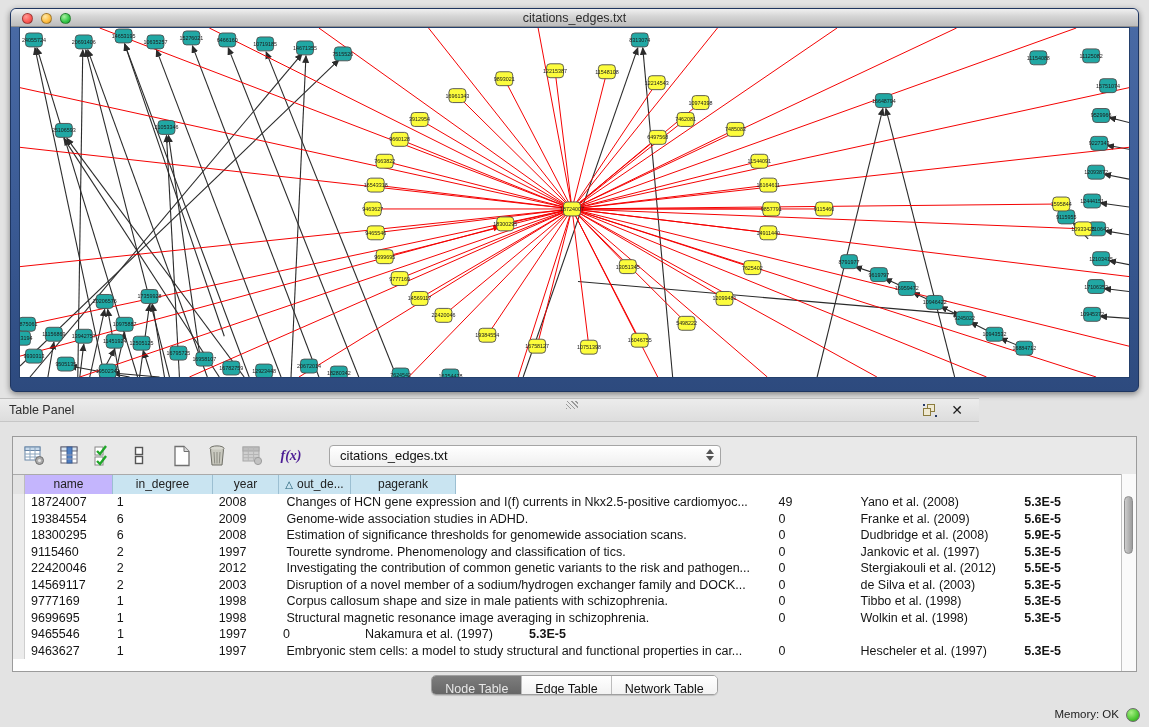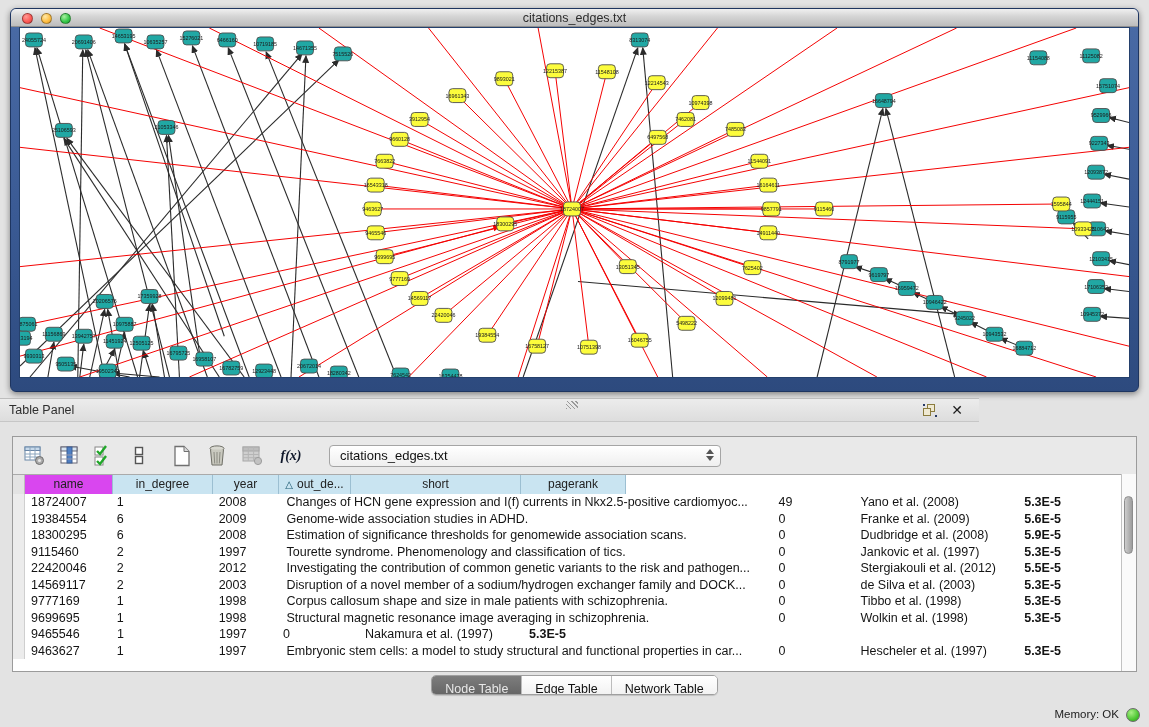--- a/index.html
+++ b/index.html
@@ -33,35 +33,35 @@
   #float-icon .sq1 { position:absolute; left:4px; top:0; width:8px; height:8px; border:1.4px solid #8b7c3e; background:#efe9d2; }
   #float-icon .sq2 { position:absolute; left:0; top:4px; width:8px; height:8px; border:1.4px solid #8b7c3e; background:#efe9d2; }
   #float-icon .dot { position:absolute; width:2px; height:2px; background:#273a66; }
   #close-icon { position:absolute; right:16px; top:3px; font-size:14px; font-weight:bold; color:#1c1c1c; line-height:16px; }
 
   #inner-panel { position:absolute; left:12px; top:436px; width:1125px; height:236px;
     background:#fff; border:1px solid #9b9b9b; }
   #toolbar { position:absolute; left:0; top:0; right:0; height:37px; background:#e9e9e9;
     display:flex; align-items:center; padding-left:10px; gap:13px; }
   .tool { width:22px; height:22px; display:flex; align-items:center; justify-content:center; }
-  #fx-label { font-family:"Liberation Serif","DejaVu Serif",serif; font-style:italic; font-size:14px; color:#0f172a; font-weight:bold; }
+  #fx-label { font-family:"Liberation Serif","DejaVu Serif",serif; font-style:italic; font-size:14px; color:#4c1d95; font-weight:bold; }
   #table-select { width:392px; height:22px; margin-left:10px; border:1px solid #a5a5a5; border-radius:4px;
     background:linear-gradient(180deg,#ffffff,#efefef); position:relative; font-size:13px; color:#111;
     line-height:20px; padding-left:10px; box-shadow:inset 0 1px 0 #fff; }
   #table-select .arrows { position:absolute; right:6px; top:3px; display:flex; flex-direction:column; gap:2px; }
   #table-select .arrows i { width:0; height:0; border-left:4px solid transparent; border-right:4px solid transparent; display:block; }
   #table-select .arrows .up { border-bottom:5px solid #555; }
   #table-select .arrows .dn { border-top:5px solid #555; }
 
   #thead { position:absolute; left:0; top:37px; right:15px; height:20px; display:flex;
     border-top:1px solid #aaa; }
   .hc { height:20px; font-size:12px; color:#222; text-align:center; line-height:19px;
     background:#c9e4f1; border-right:1px solid #9cbfd2; border-bottom:1px solid #9cbfd2; overflow:hidden; white-space:nowrap; }
   .hc.gray { background:#e3e3e3; border-right:1px solid #bdbdbd; border-bottom:1px solid #bdbdbd; }
-  .hc.namecell { background:#d946ef; }
+  .hc.namecell { background:#c4b5fd; }
   .sort-tri { color:#18566e; font-size:10px; margin-right:4px; }
   .c0{width:12px;} .c1{width:88px;} .c2{width:100px;} .c3{width:66px;} .c4{width:497px;}
   .c5{width:72px;} .c6{width:170px;} .c7{width:105px;}
 
   #tbody { position:absolute; left:0; top:57px; right:15px; bottom:0; overflow:hidden; background:#fff; }
   .trow { display:flex; height:16.5px; }
   .td { font-size:12.5px; color:#141414; white-space:nowrap; overflow:hidden; line-height:16px; }
   .td.c0 { background:#ececec; border-right:1px solid #cfcfcf; }
   .td.c1 { padding-left:6px; } .td.c2 { padding-left:4px; } .td.c3 { padding-left:6px; }
   .td.c4 { padding-left:8px; } .td.c5 { padding-left:4px; } .td.c6 { padding-left:14px; } .td.c7 { padding-left:8px;font-weight:bold; }
@@ -658,21 +658,20 @@
         </span>
     </div>
   </div>
 
   <div id="thead">
     <div class="hc gray c0"></div>
     <div class="hc namecell c1">name</div>
     <div class="hc c2">in_degree</div>
     <div class="hc c3">year</div>
     <div class="hc c5"><span class="sort-tri">△</span><span>out_de...</span></div>
-    <div class="hc c6">short</div>
     <div class="hc c7">pagerank</div>
   </div>
 
   <div id="tbody">
       <div class="trow">
         <div class="td c0"></div>
         <div class="td c1">18724007</div>
         <div class="td c2">1</div>
         <div class="td c3">2008</div>
         <div class="td c4">Changes of HCN gene expression and I(f) currents in Nkx2.5-positive cardiomyoc...</div>

